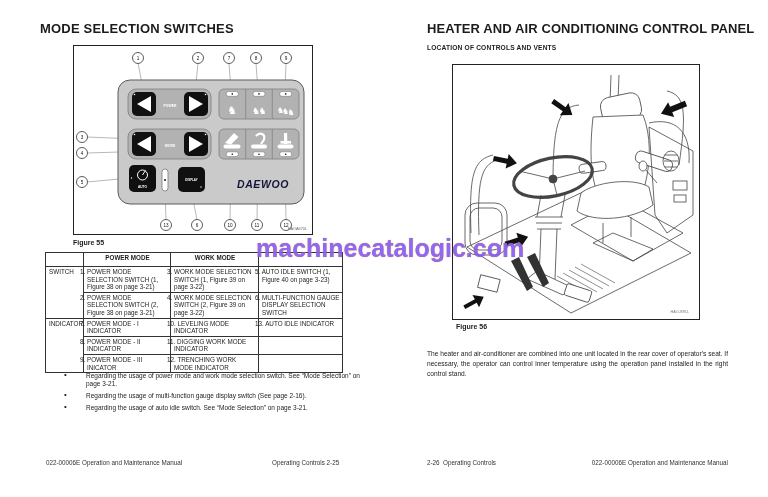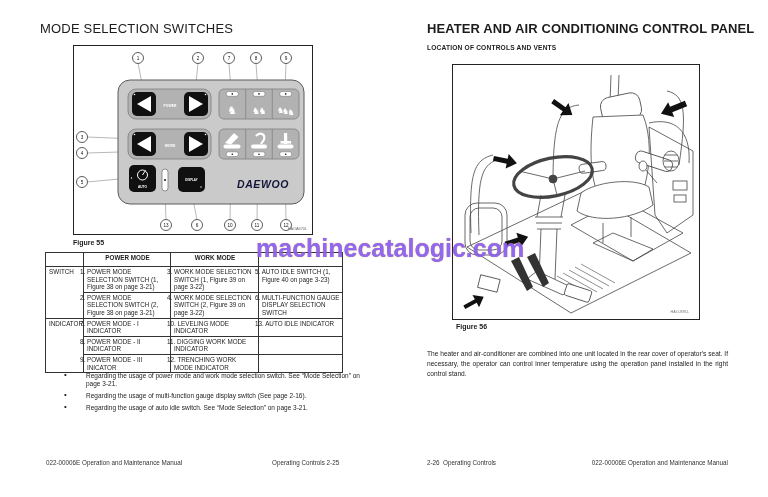--- a/index.html
+++ b/index.html
@@ -1,20 +1,20 @@
 <!DOCTYPE html>
 <html><head>
 <meta charset="utf-8">
 <style>
   html,body{margin:0;padding:0;background:#ffffff;}
   .sheet{position:relative;width:768px;height:497px;background:#fff;overflow:hidden;
          font-family:"Liberation Sans",sans-serif;color:#1c1c1c;}
 
   
-  .lp-title{position:absolute;left:40px;top:12px;font-size:13px;font-weight:normal;letter-spacing:.2px;}
+  .lp-title{position:absolute;left:40px;top:12px;font-size:13px;font-weight:bold;letter-spacing:.2px;}
   .rp-title{position:absolute;left:427px;top:12px;font-size:13px;font-weight:bold;letter-spacing:.1px;text-align:right;}
   .rp-subtitle{position:absolute;left:427px;top:44px;font-size:6.6px;font-weight:bold;letter-spacing:.2px;}
 
   
   .fig55-box{position:absolute;left:73px;top:45px;width:238px;height:188px;border:1px solid #222;background:#fff;}
   .fig55-caption{position:absolute;left:73px;top:239px;font-size:7px;font-weight:bold;}
   .fig56-box{position:absolute;left:452px;top:64px;width:246px;height:254px;border:1px solid #222;background:#fff;}
   .fig56-caption{position:absolute;left:456px;top:323px;font-size:7px;font-weight:bold;}
 
   

